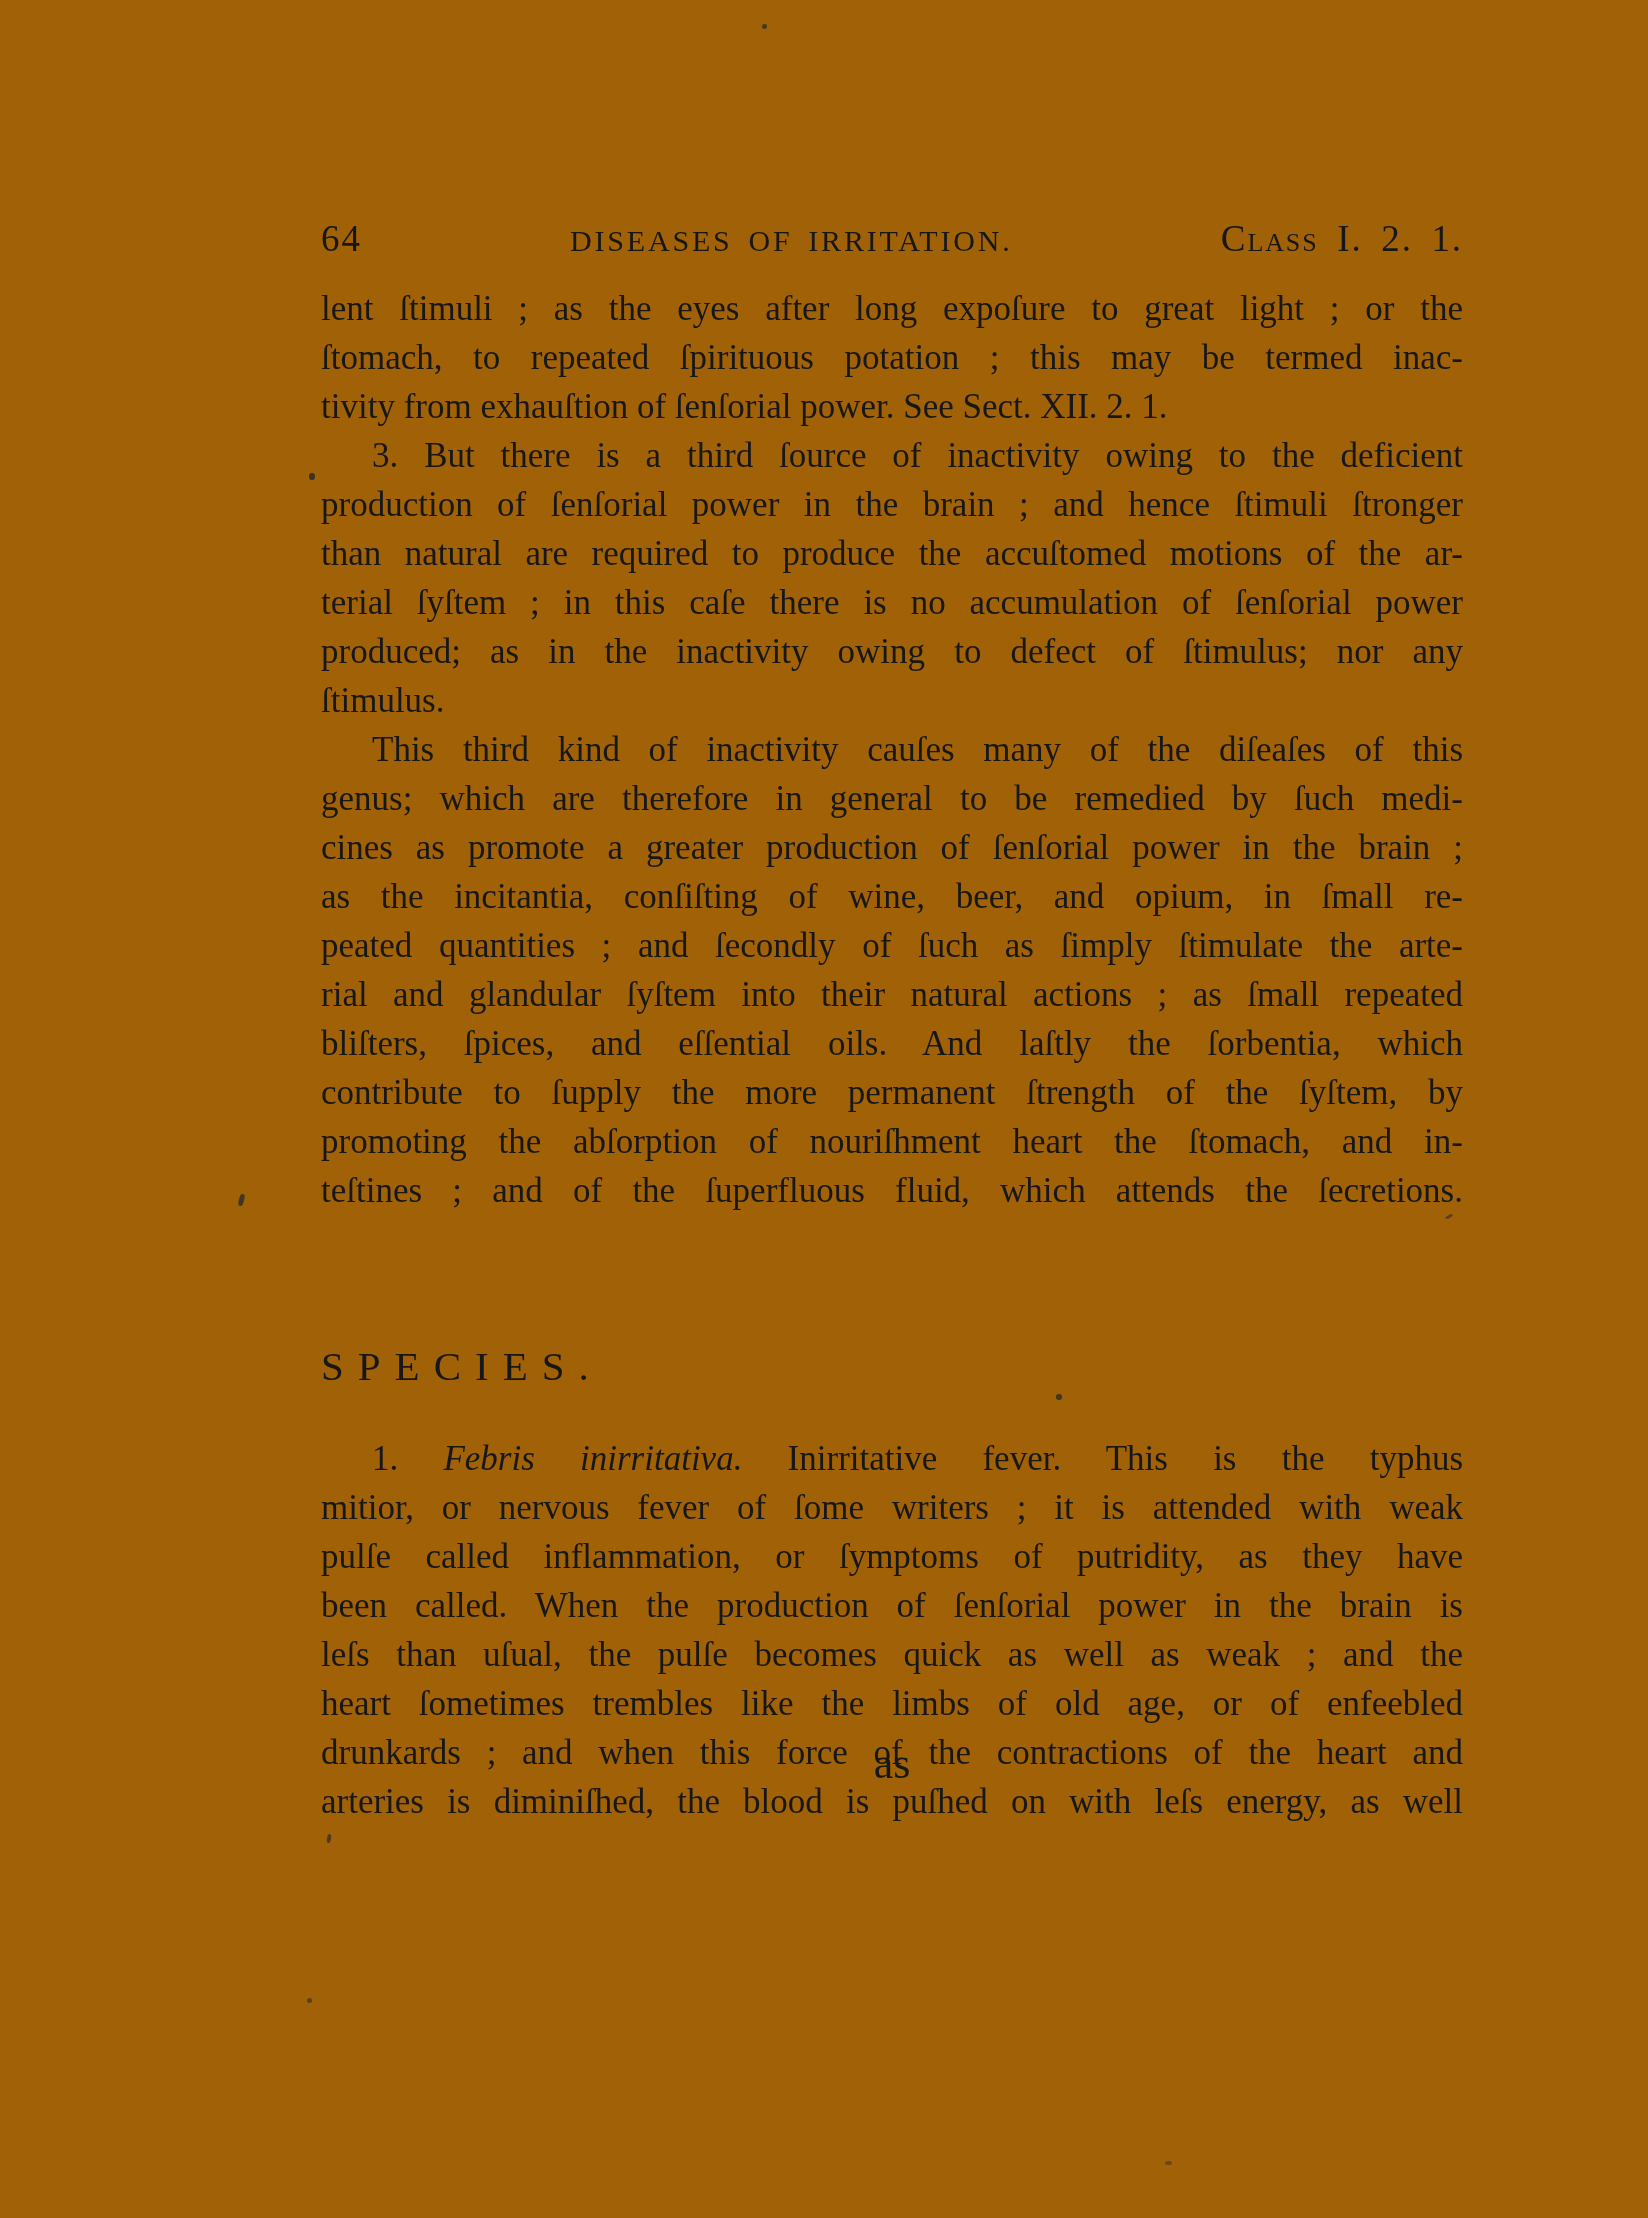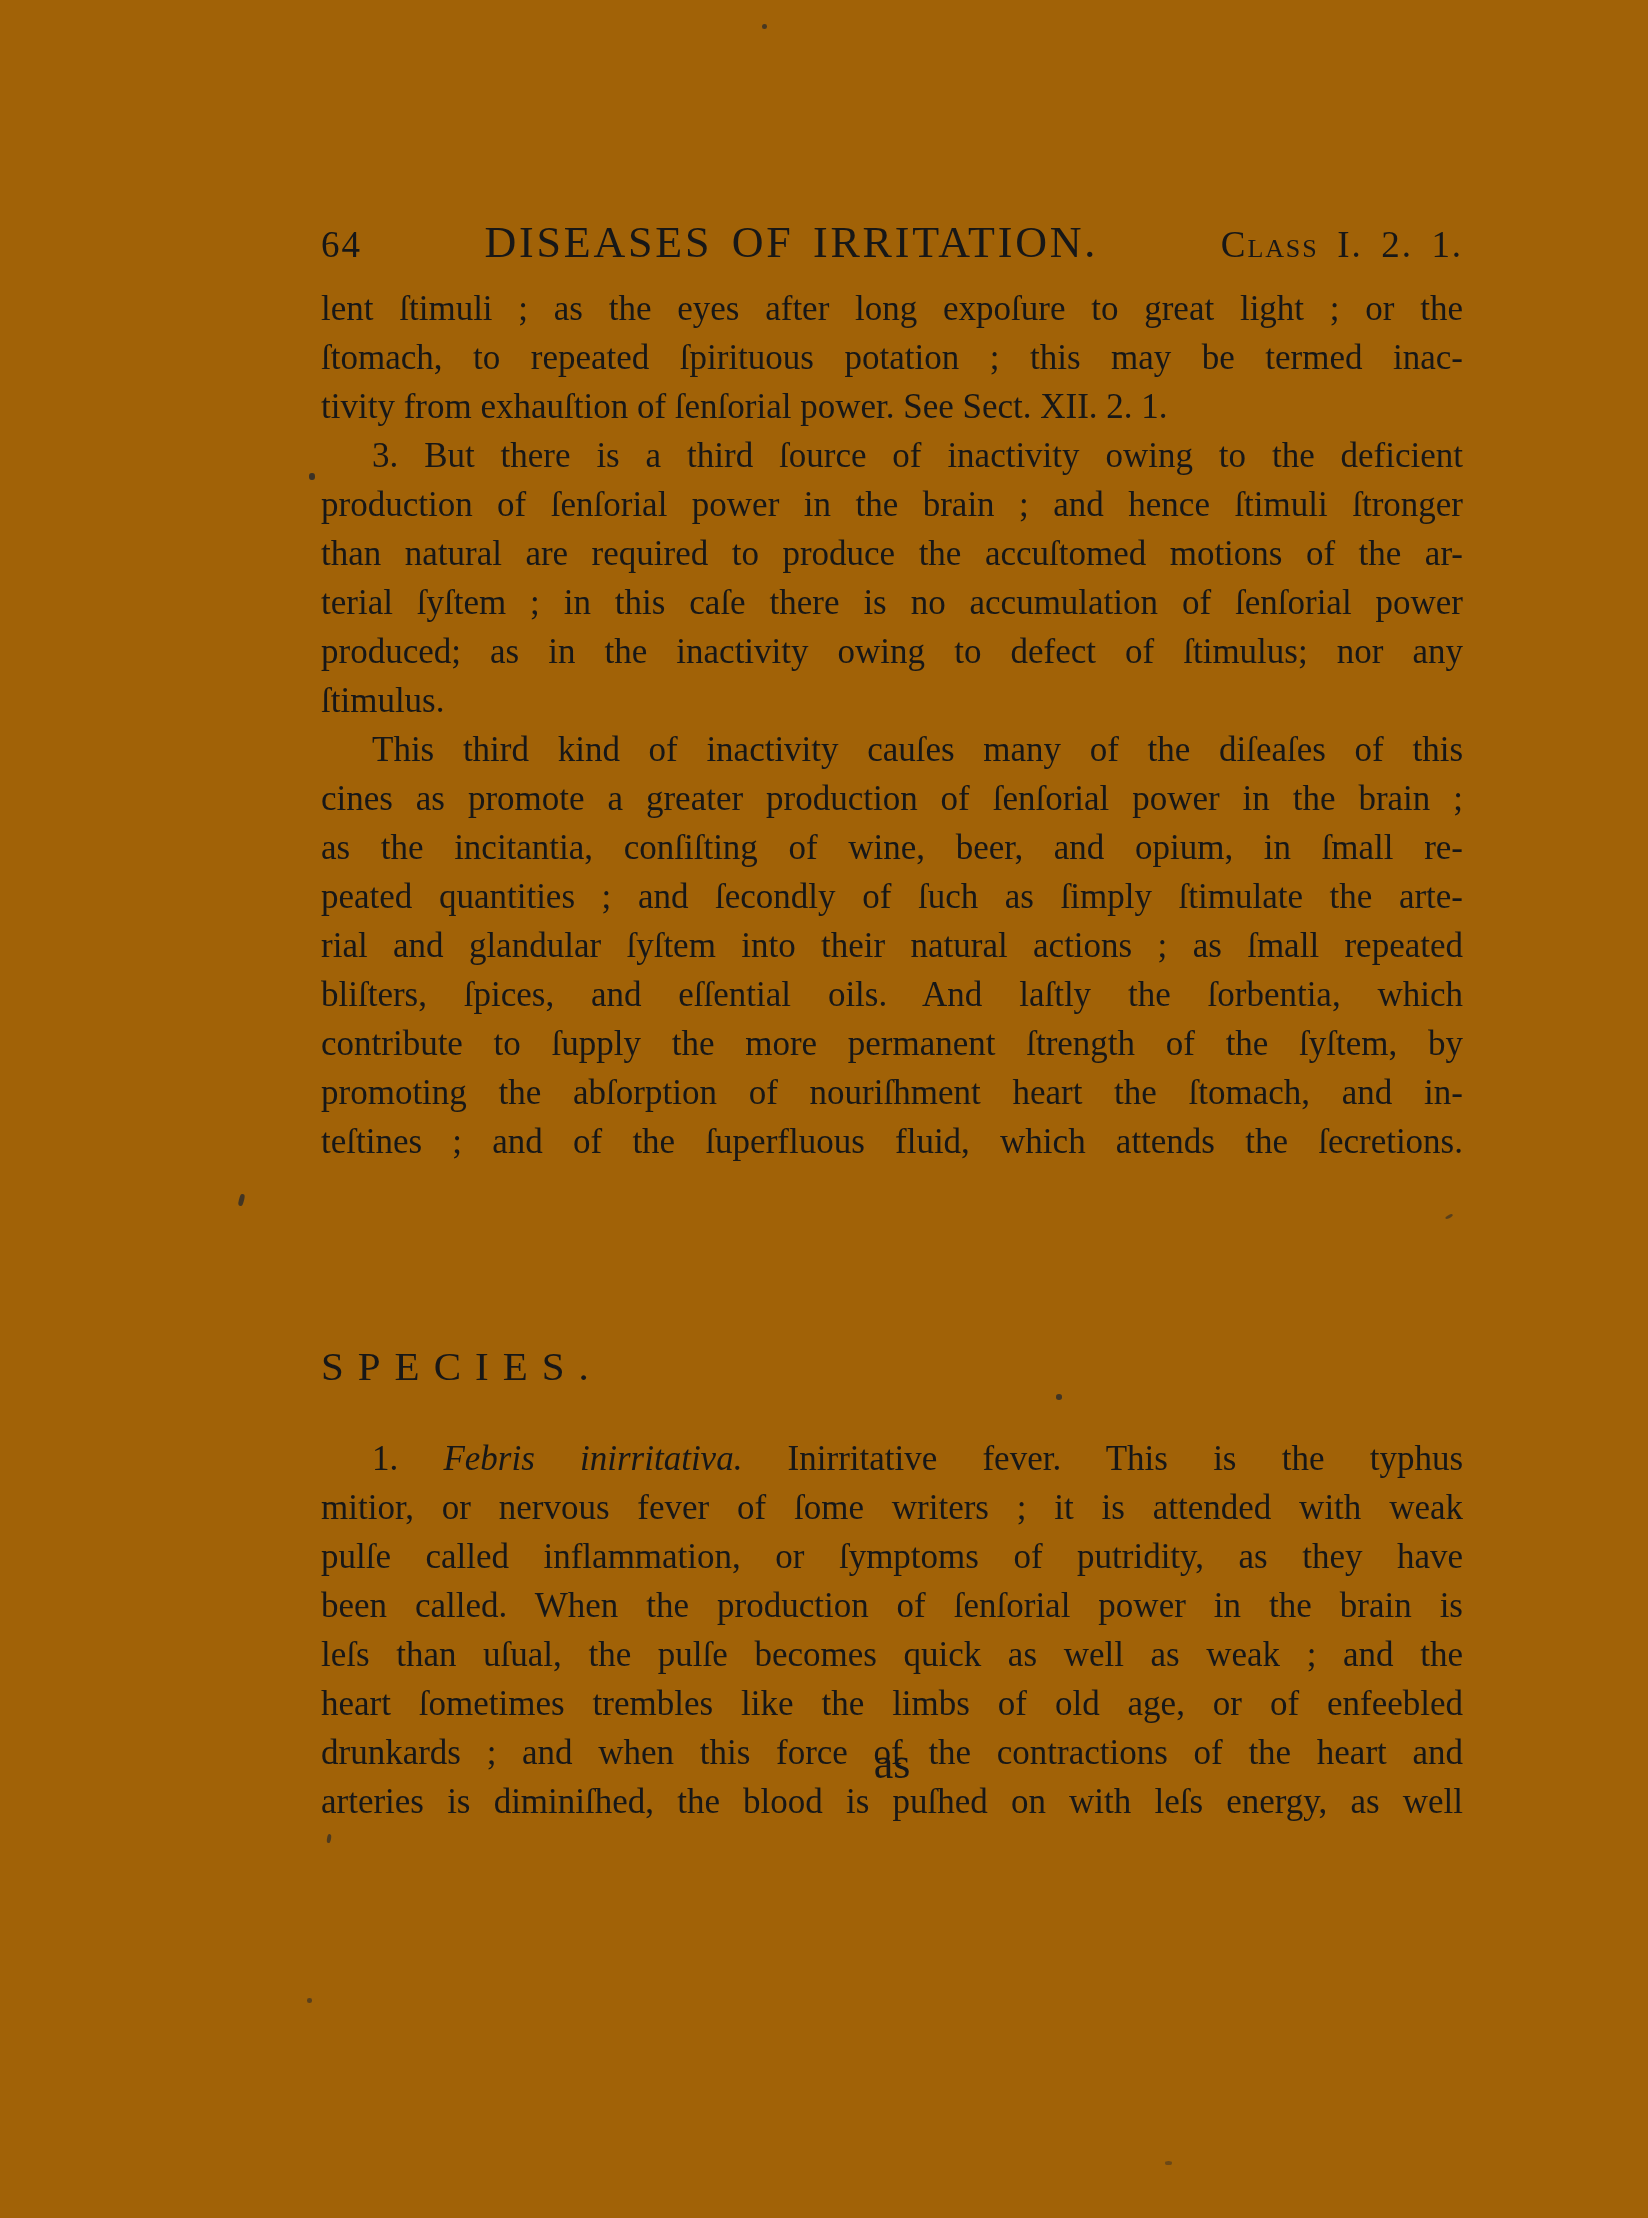--- a/index.html
+++ b/index.html
@@ -10,21 +10,21 @@
     background:#a16207;
     font-family:Liberation Serif, serif;
     color:#171717;
     overflow:hidden;
   }
   .textblock { position:absolute; left:321px; width:1142px; }
 
   
   .runhead { top:217px; display:flex; align-items:baseline; }
   .pagenum  { font-size:37px; letter-spacing:1.9px; }
-  .runtitle { flex:1; text-align:center; font-size:44px; letter-spacing:2.8px; word-spacing:5.6px; }
+  .runtitle { flex:1; text-align:center; font-size:30px; letter-spacing:2.8px; word-spacing:5.6px; }
   .runsection { font-size:37px; font-variant:small-caps; letter-spacing:1.9px; word-spacing:7.5px; }
 
   
   .flow { font-size:35px; line-height:49px; }
   .flow1 { top:284px; }
   .flow2 { top:1434px; }
   .line { text-align:justify; text-align-last:justify; }
   .line.endp { text-align-last:left; }
   .indent { padding-left:51px; }
   .it { font-style:italic; }
@@ -64,20 +64,21 @@
     <div class="line endp">tivity from exhauſtion of ſenſorial power.  See Sect. XII. 2. 1.</div>
 
     <div class="line indent">3. But there is a third ſource of inactivity owing to the deficient</div>
     <div class="line">production of ſenſorial power in the brain ; and hence ſtimuli ſtronger</div>
     <div class="line">than natural are required to produce the accuſtomed motions of the ar-</div>
     <div class="line">terial ſyſtem ; in this caſe there is no accumulation of ſenſorial power</div>
     <div class="line">produced;  as in the inactivity owing to defect of ſtimulus;  nor any</div>
     <div class="line endp">ſtimulus.</div>
 
     <div class="line indent">This third kind of inactivity cauſes many of the diſeaſes of this</div>
+    <div class="line">genus;  which are therefore in general to be remedied by ſuch medi-</div>
     <div class="line">cines as promote a greater production of ſenſorial power in the brain ;</div>
     <div class="line">as the incitantia, conſiſting of wine, beer, and opium, in ſmall re-</div>
     <div class="line">peated quantities ;  and ſecondly of ſuch as ſimply ſtimulate the arte-</div>
     <div class="line">rial and glandular ſyſtem into their natural actions ;  as ſmall repeated</div>
     <div class="line">bliſters, ſpices, and eſſential oils.  And laſtly the ſorbentia, which</div>
     <div class="line">contribute to ſupply the more permanent ſtrength of the ſyſtem, by</div>
     <div class="line">promoting the abſorption of nouriſhment heart the ſtomach, and in-</div>
     <div class="line">teſtines ; and of the ſuperfluous fluid, which attends the ſecretions.</div>
   </div>
 

